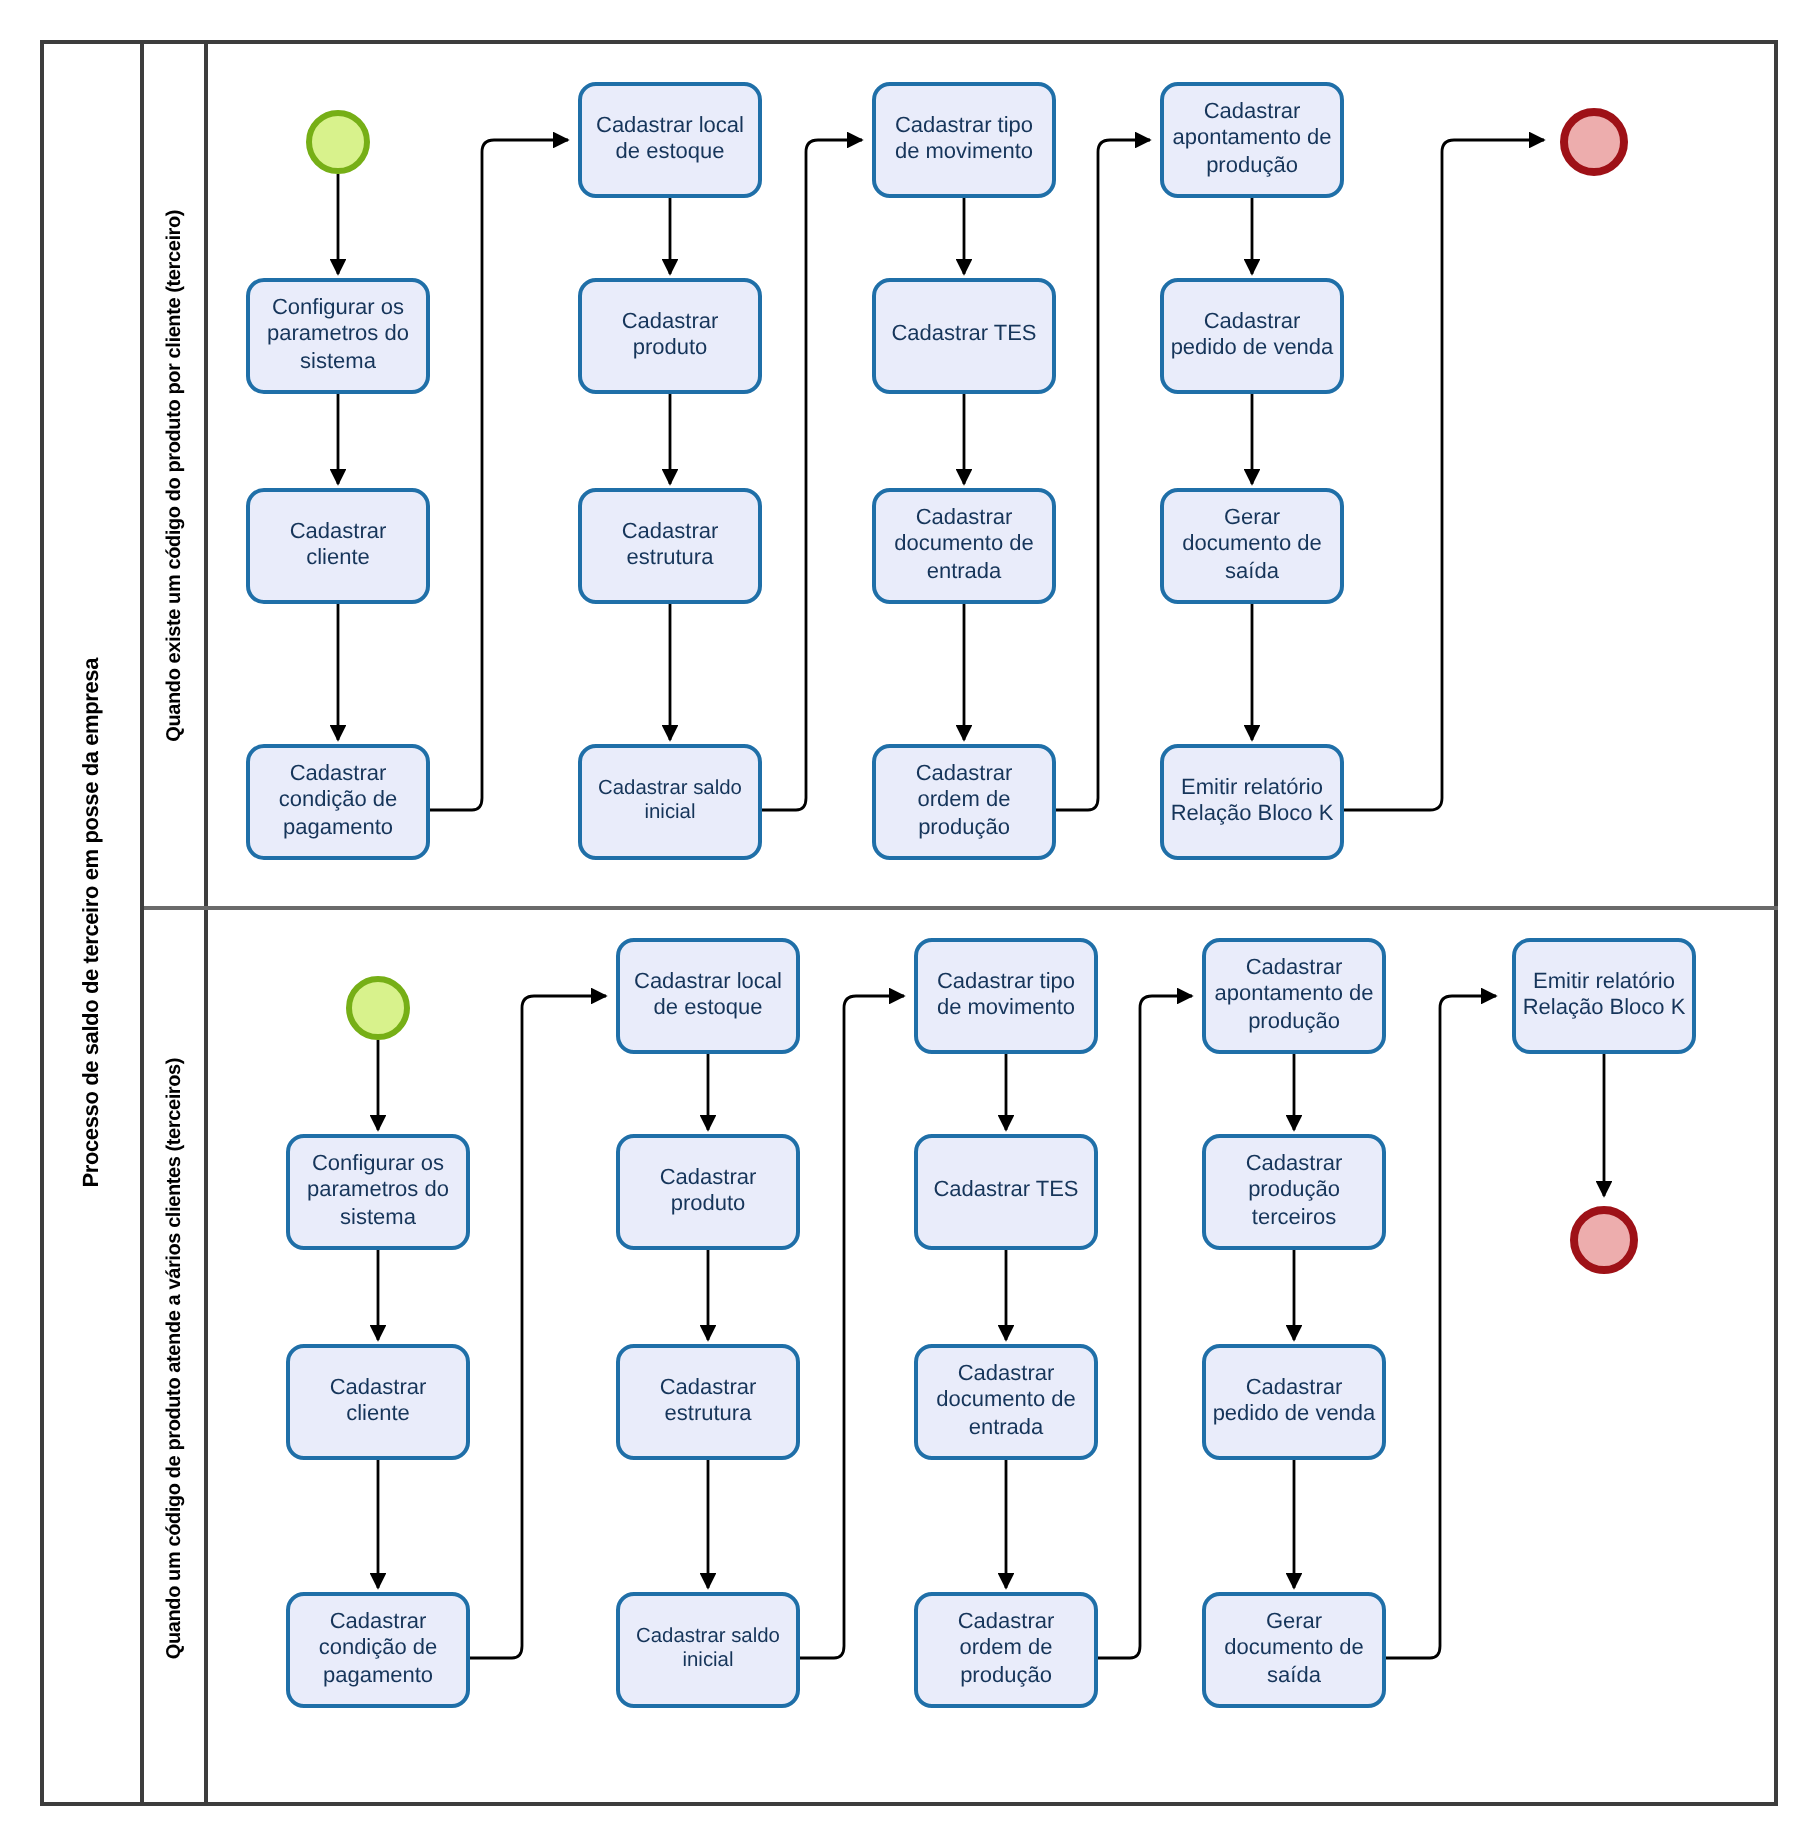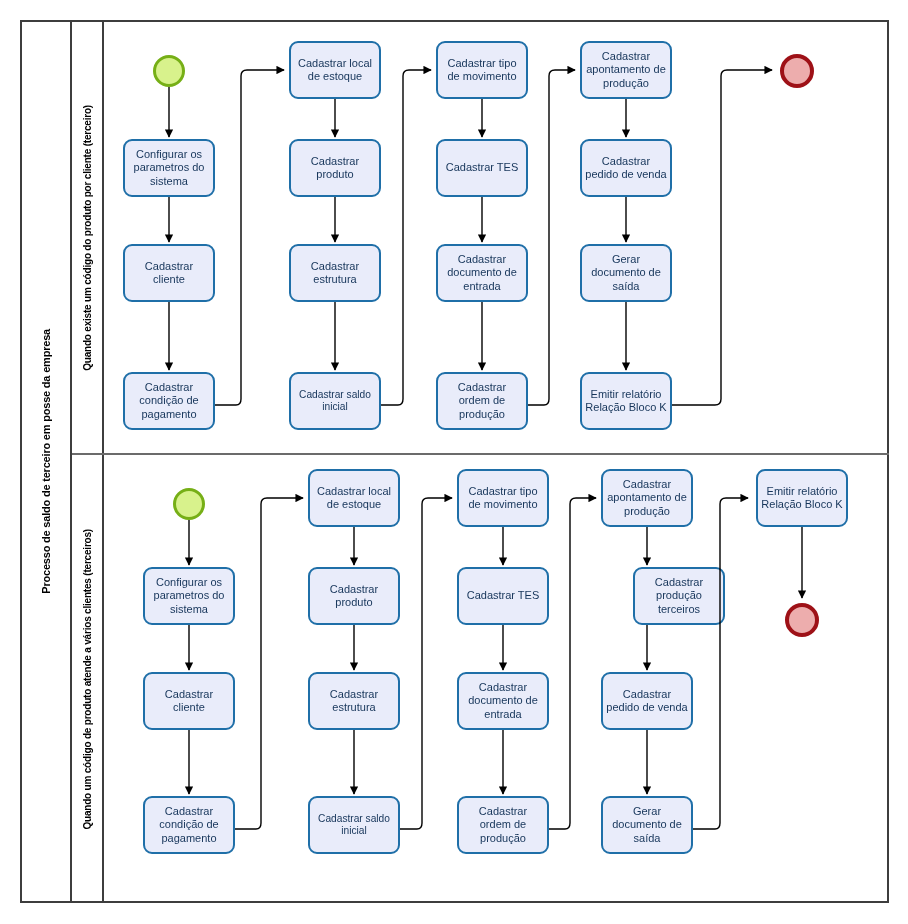--- a/index.html
+++ b/index.html
@@ -189,21 +189,21 @@
         <div class="task" style="left:204px; top:112px; width:92px; height:58px;">Cadastrar produto</div>
         <div class="task" style="left:204px; top:217px; width:92px; height:58px;">Cadastrar estrutura</div>
         <div class="task narrow-text" style="left:204px; top:341px; width:92px; height:58px;">Cadastrar saldo inicial</div>
 
         <div class="task" style="left:353px; top:14px; width:92px; height:58px;">Cadastrar tipo de movimento</div>
         <div class="task" style="left:353px; top:112px; width:92px; height:58px;">Cadastrar TES</div>
         <div class="task" style="left:353px; top:217px; width:92px; height:58px;">Cadastrar documento de entrada</div>
         <div class="task" style="left:353px; top:341px; width:92px; height:58px;">Cadastrar ordem de produção</div>
 
         <div class="task" style="left:497px; top:14px; width:92px; height:58px;">Cadastrar apontamento de produção</div>
-        <div class="task" style="left:497px; top:112px; width:92px; height:58px;margin-left:32px;">Cadastrar produção terceiros</div>
+        <div class="task" style="left:497px; top:112px; width:92px; height:58px;">Cadastrar produção terceiros</div>
         <div class="task" style="left:497px; top:217px; width:92px; height:58px;">Cadastrar pedido de venda</div>
         <div class="task" style="left:497px; top:341px; width:92px; height:58px;">Gerar documento de saída</div>
 
         <div class="task" style="left:652px; top:14px; width:92px; height:58px;">Emitir relatório Relação Bloco K</div>
 
         <div class="event end" style="left:681px; top:148px; width:34px; height:34px;"></div>
 
       </div>
     </div>
 

